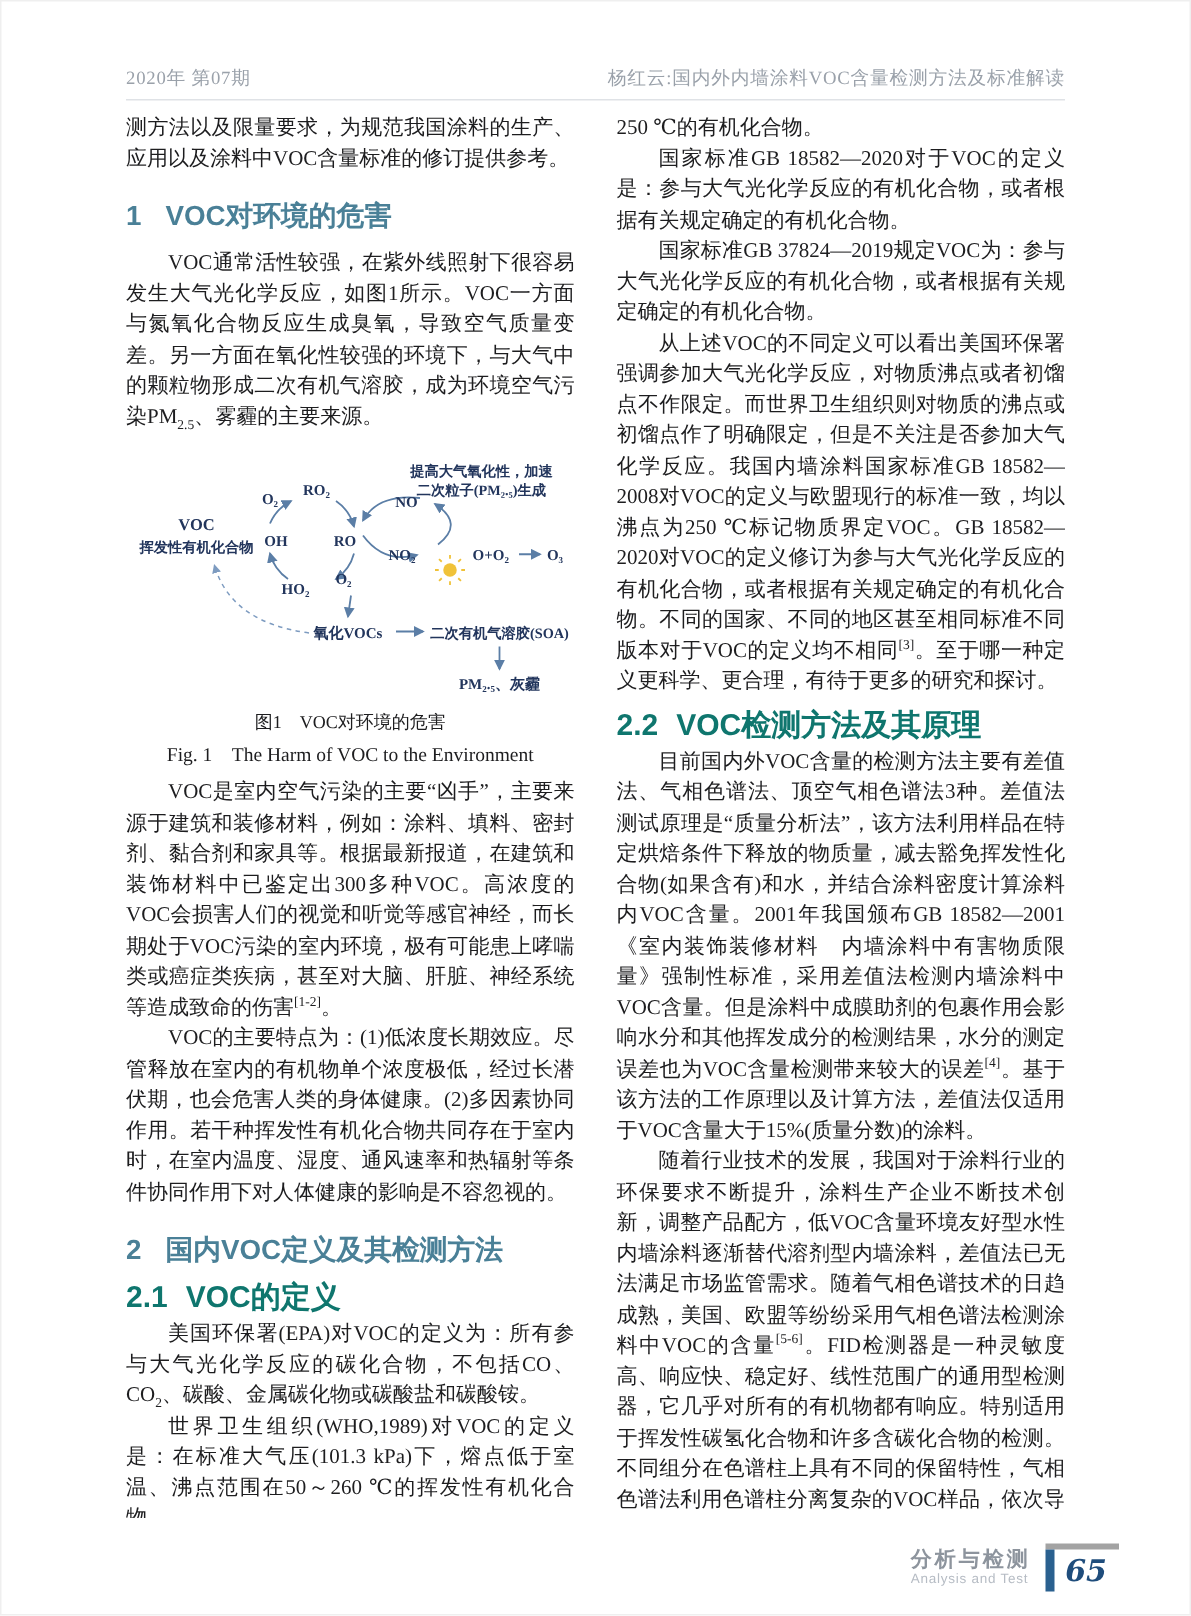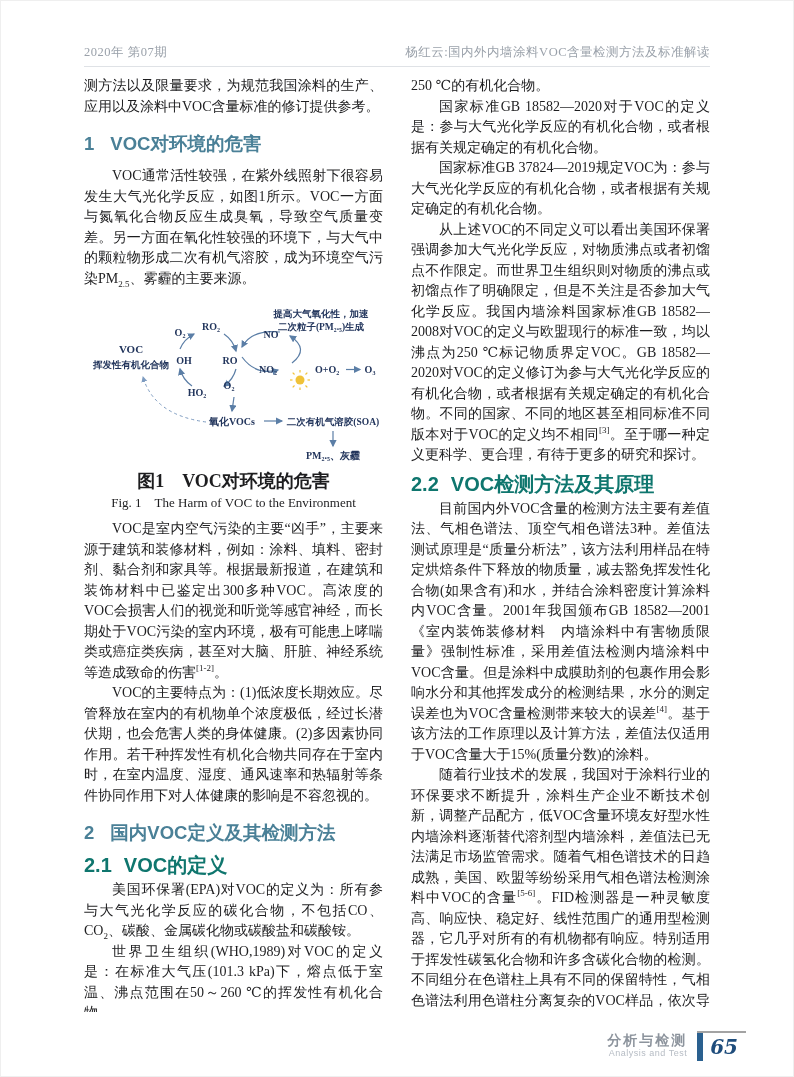--- a/index.html
+++ b/index.html
@@ -33,28 +33,28 @@
     margin:8px 0 5px;font-family:"Liberation Sans","DejaVu Sans",sans-serif;
     font-size:20px;font-weight:700;color:#0f766e;line-height:20px;text-align:left;
   }
   .sub-head .num{margin-right:12px;}
   
   .figure{margin:8px 0 6px;}
   .figure svg{display:block;}
   .fig-label{font-weight:bold;fill:#22355c;font-family:"Liberation Serif","DejaVu Serif",serif;}
   .fig-arrow{stroke:#5b7ea6;stroke-width:1.2;fill:none;}
   .fig-dashed{stroke:#7d9bc0;stroke-width:1;fill:none;stroke-dasharray:3 3;}
-  .cap-zh{margin:6px 0 0;text-align:center;font-weight:700;font-size:18px;text-indent:0;}
+  .cap-zh{margin:6px 0 0;text-align:center;font-weight:400;font-size:12px;text-indent:0;}
   .cap-en{margin:1px 0 0;text-align:center;font-weight:400;font-size:13px;text-indent:0;}
   
   .footer{position:absolute;right:48px;bottom:16px;display:flex;align-items:center;gap:10px;}
-  .footer-text{text-align:right;line-height:1.1;}
+  .footer-text{line-height:1.1;}
   .footer-zh{font-family:"Liberation Sans","DejaVu Sans",sans-serif;font-size:14px;font-weight:700;color:#8d949d;letter-spacing:2px;}
   .footer-en{font-family:"Liberation Sans","DejaVu Sans",sans-serif;font-size:9px;color:#b6bcc4;letter-spacing:.5px;}
-  .page-badge{border-top:2px solid #a3a3a3;display:flex;align-items:stretch;height:28px;text-align:center;}
+  .page-badge{border-top:4px solid #a3a3a3;display:flex;align-items:stretch;height:28px;text-align:center;}
   .page-badge .bar{width:6px;background:#2a608f;}
   .page-badge .num{
     padding:2px 8px 0 7px;font-family:"DejaVu Serif","Liberation Serif",serif;
     font-style:italic;font-weight:700;font-size:20px;color:#1f4d7c;
   }
 </style>
 </head>
 <body>
 
 <div class="page">

